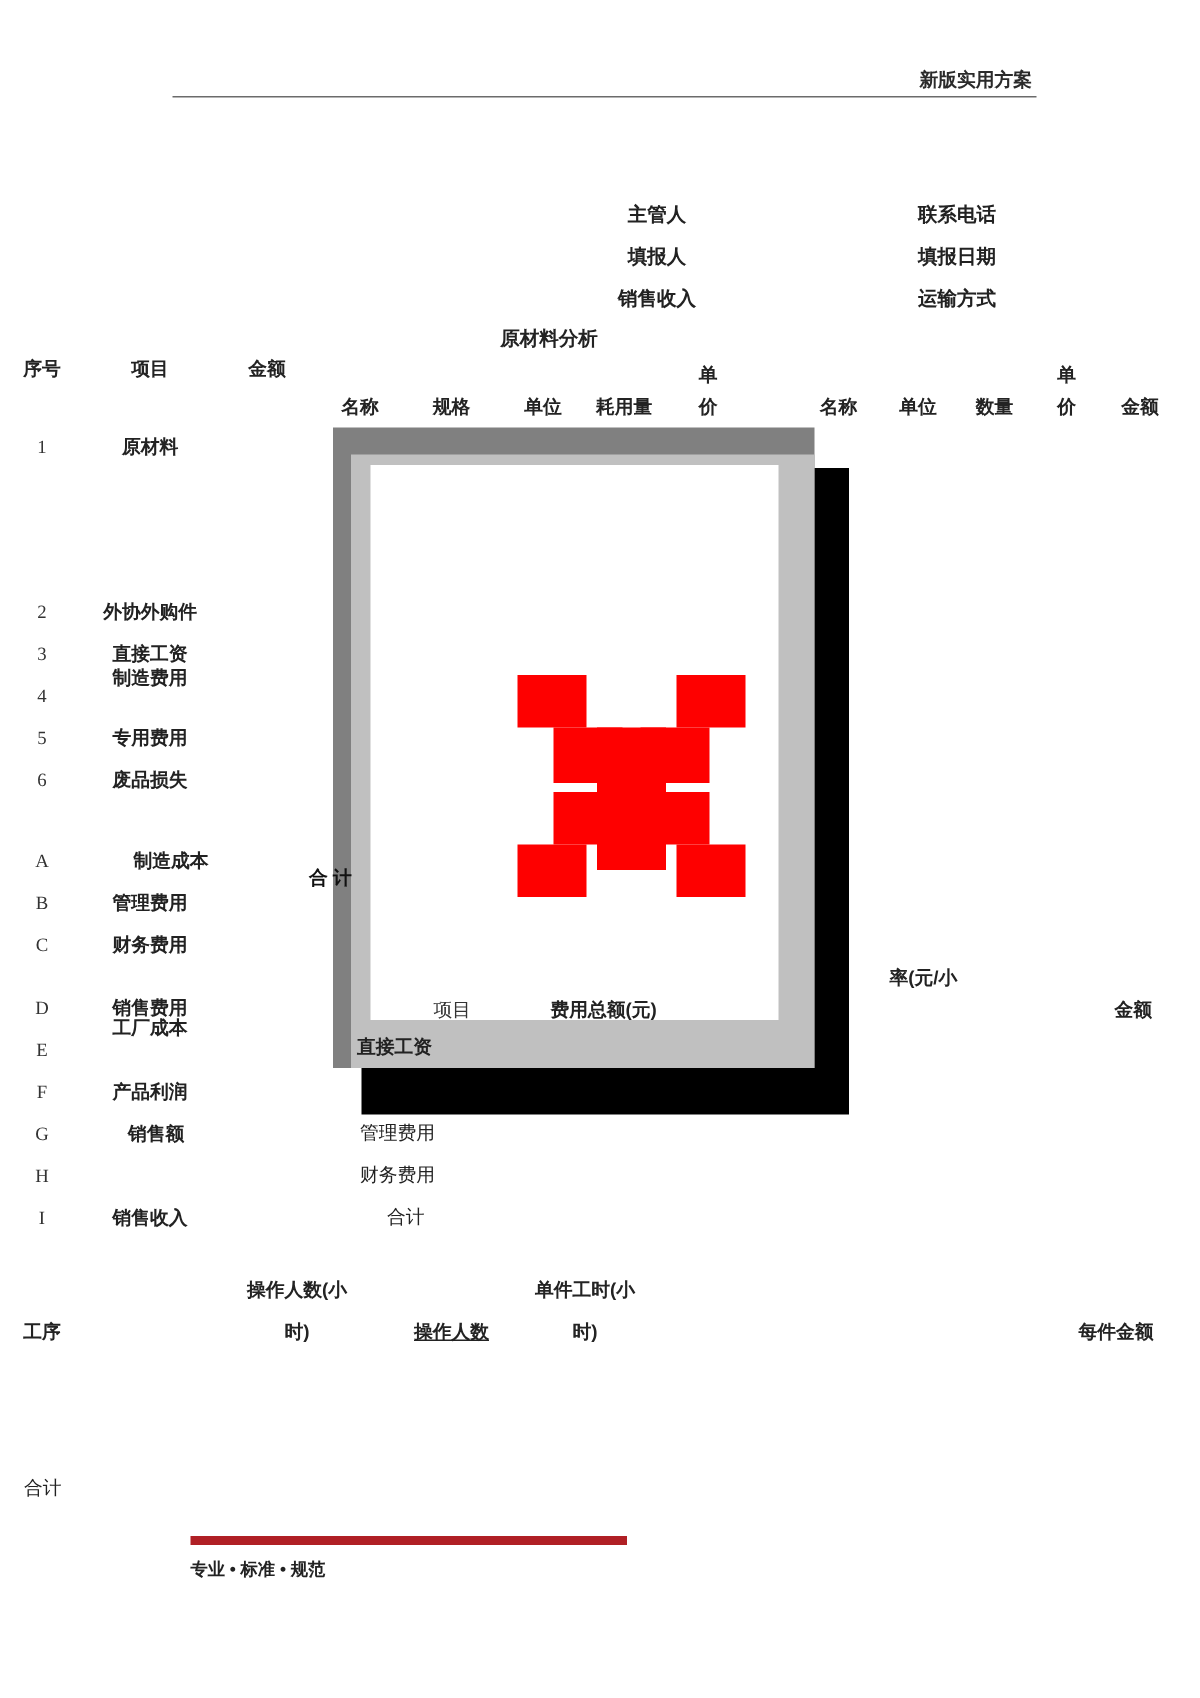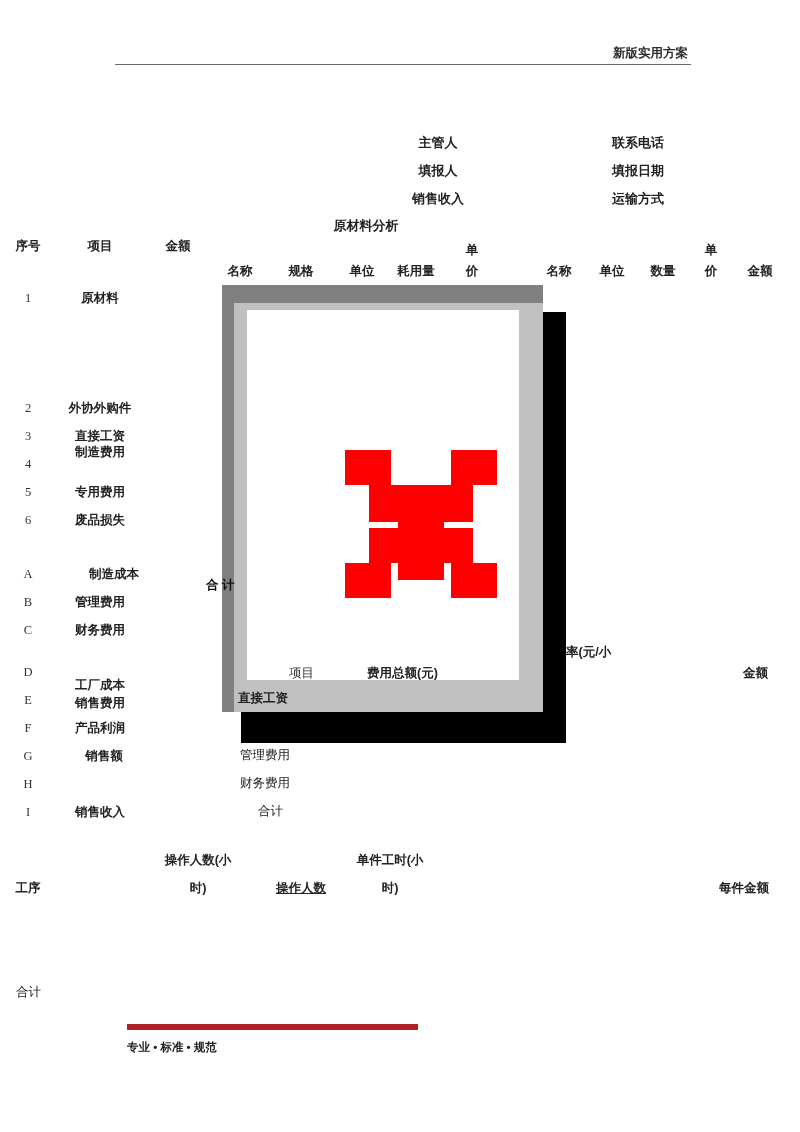--- a/index.html
+++ b/index.html
@@ -152,20 +152,21 @@
     font-weight: bold;
     color: #222;
   }
 
   
   #rate-fragment {
     left: 566px;
     top: 645px;
     font-size: 12.5px;
     font-weight: bold;
+    padding-left: 27px;
   }
 
   
   #footer-bar {
     left: 127px;
     top: 1024px;
     width: 291px;
     height: 6px;
     background: #b02025;
   }
@@ -234,21 +235,21 @@
   <div class="t rowno center" style="left:28px; top:567px;">A</div>
   <div class="t rowlabel center" style="left:100px; top:567px;padding-left:28px;">制造成本</div>
 
   <div class="t rowno center" style="left:28px; top:595px;">B</div>
   <div class="t rowlabel center" style="left:100px; top:595px;">管理费用</div>
 
   <div class="t rowno center" style="left:28px; top:623px;">C</div>
   <div class="t rowlabel center" style="left:100px; top:623px;">财务费用</div>
 
   <div class="t rowno center" style="left:28px; top:665px;">D</div>
-  <div class="t rowlabel center" style="left:100px; top:697px;font-family:Liberation Mono, monospace;">销售费用</div>
+  <div class="t rowlabel center" style="left:100px; top:665px;">销售费用</div>
 
   <div class="t rowno center" style="left:28px; top:693px;">E</div>
   <div class="t rowlabel center" style="left:100px; top:678px;">工厂成本</div>
 
   <div class="t rowno center" style="left:28px; top:721px;">F</div>
   <div class="t rowlabel center" style="left:100px; top:721px;">产品利润</div>
 
   <div class="t rowno center" style="left:28px; top:749px;">G</div>
   <div class="t rowlabel center" style="left:104px; top:749px;">销售额</div>
 

